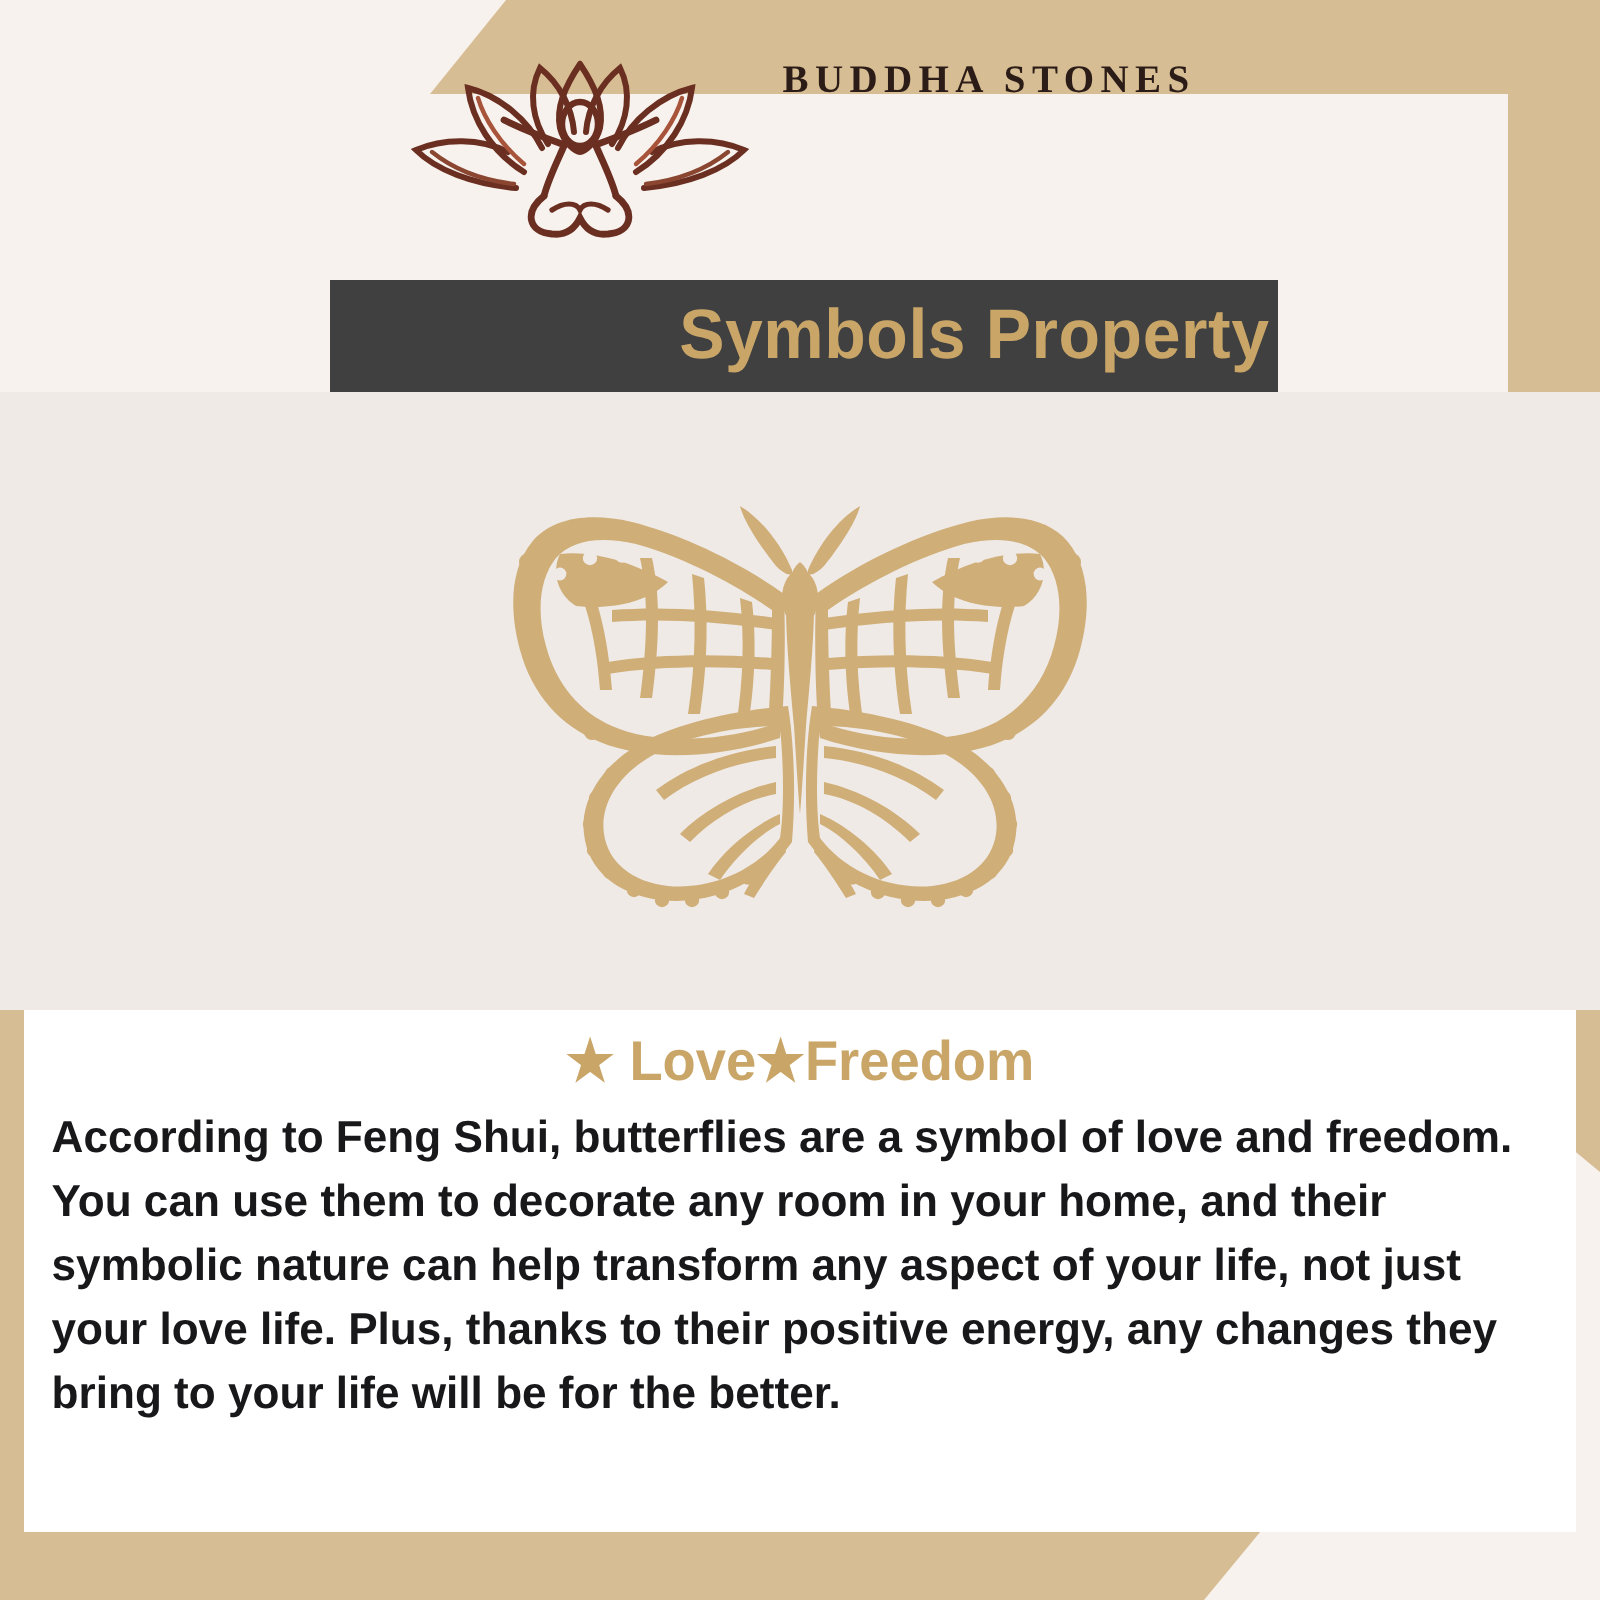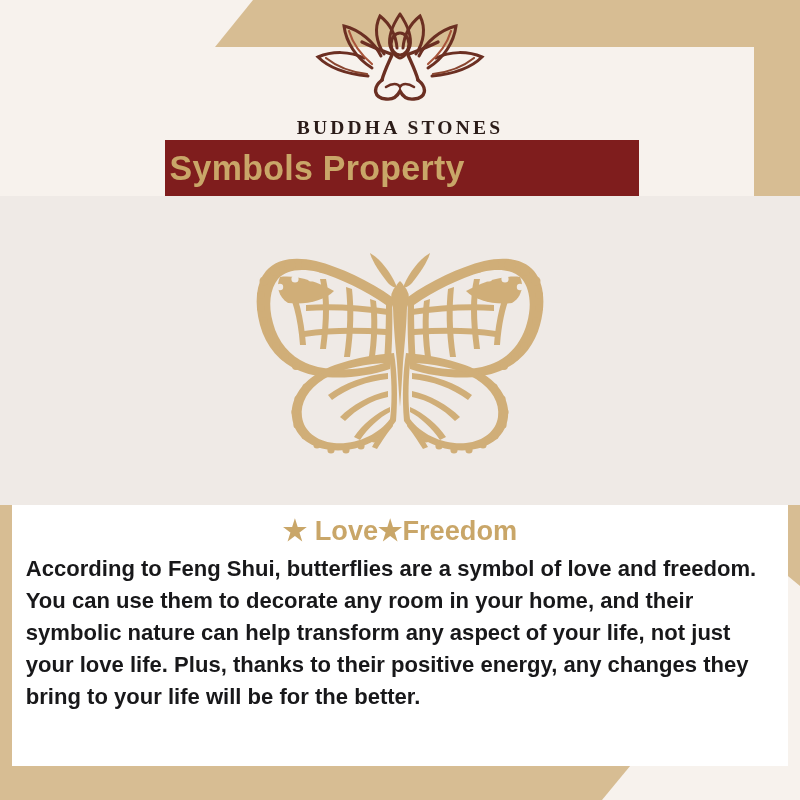--- a/index.html
+++ b/index.html
@@ -33,37 +33,37 @@
     clip-path:polygon(0 0,100% 0,calc(100% - 38px) 100%,0 100%);
   }
 
   
   .header{
     position:absolute;top:0;left:0;width:800px;height:140px;
     display:flex;align-items:center;justify-content:center;
   }
   .logo-wrap{
     position:relative;z-index:4;
-    display:flex;flex-direction:column;align-items:center;
+    display:flex;flex-direction:row;
     padding-top:8px;
     gap:13px;
   }
   .logo-mark{width:176px;height:92px;display:block;}
   .logo-word{
     margin-top:2px;
     font-family:"Liberation Serif",serif;
     font-size:19.5px;font-weight:700;letter-spacing:3.2px;
     color:#2b1c18;white-space:nowrap;
   }
 
   
   .title-band{
     position:absolute;left:165px;top:140px;width:474px;height:56px;
-    background:#7f1d1d;
-    display:flex;align-items:center;justify-content:flex-start;
+    background:#404040;
+    display:flex;align-items:center;justify-content:flex-end;
     z-index:3;
   }
   .title-text{
     font-family:"Liberation Sans Narrow","Liberation Sans",sans-serif;
     font-size:35px;font-weight:700;color:#c9a668;
     letter-spacing:.3px;white-space:nowrap;
     transform:scaleX(.97);
   }
 
   

